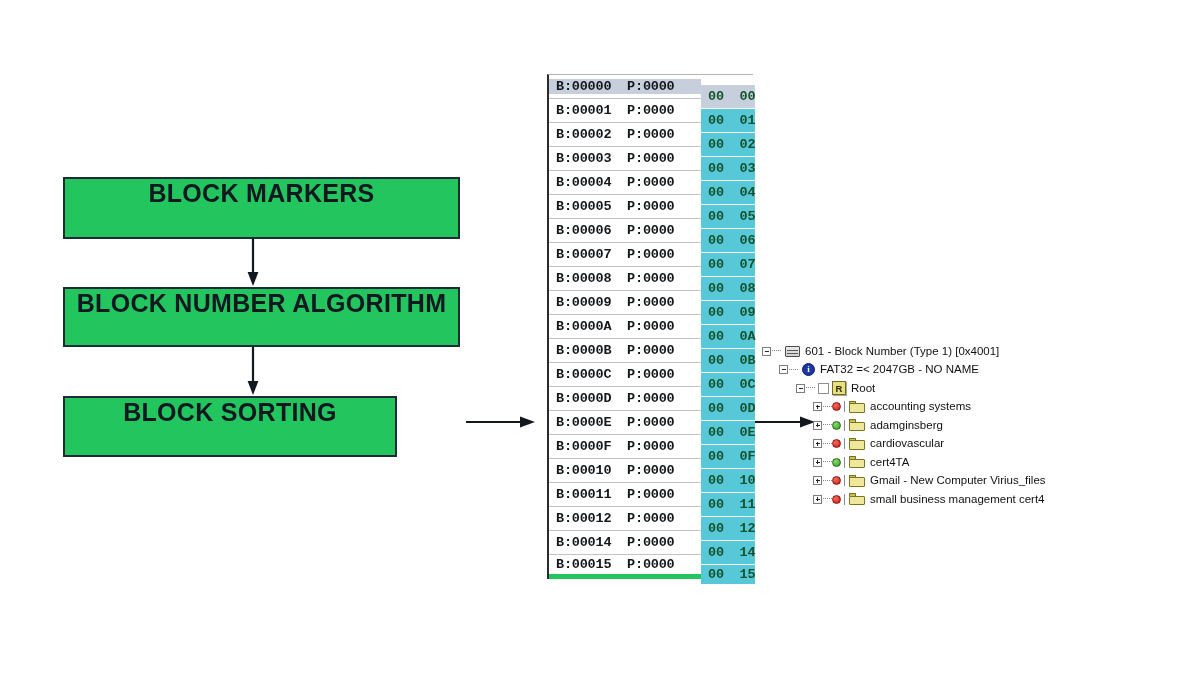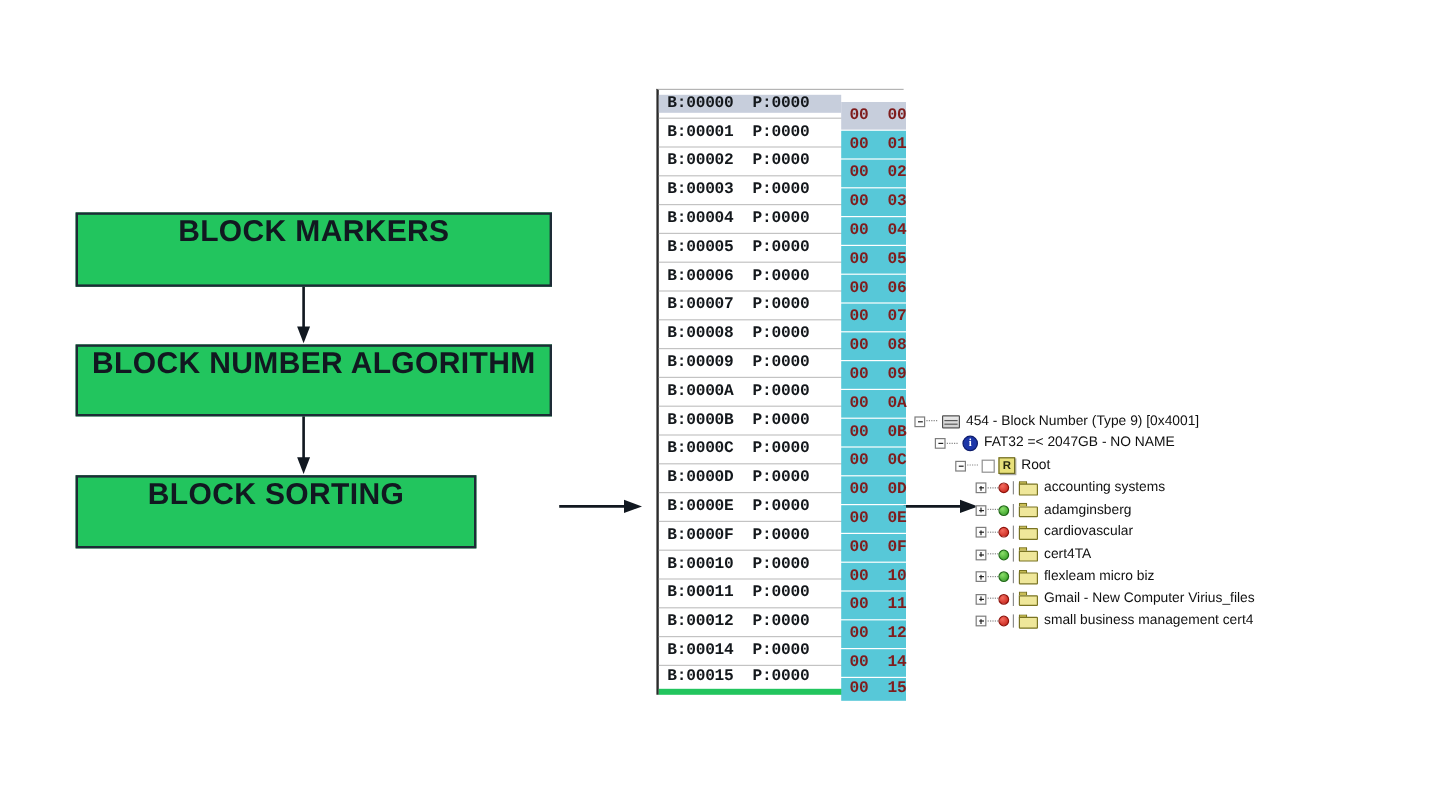--- a/index.html
+++ b/index.html
@@ -77,21 +77,21 @@
     box-sizing: border-box;
     white-space: pre;
     letter-spacing: -0.2px;
   }
   .hex-val {
     flex: 1 1 auto;
     background: #57C8D8;
     font-family: "Liberation Mono", monospace;
     font-size: 13.5px;
     font-weight: bold;
-    color: #7f1d1d;
+    color: #14532d;
     height: 100%;
     display: flex;
     align-items: center;
     padding-left: 7px;
     box-sizing: border-box;
     white-space: pre;
     letter-spacing: -0.2px;
     margin-top: 20px;
   }
   .hex-row.selected .hex-addr { background: #C7CEDC; }
@@ -373,21 +373,21 @@
       <div class="hex-val">00  15</div>
     </div>
   </div>
 
 <div id="tree">
     <div class="tree-row">
       <span class="indent" style="width: 0px;"></span>
       <span class="exp-box"></span>
       <span class="dots"></span>
       <span class="icon-drive" style="margin-left: 4px;"></span>
-      <span class="tree-label">454 - Block Number (Type 9) [0x4001]</span>
+      <span class="tree-label">601 - Block Number (Type 1) [0x4001]</span>
     </div>
     <div class="tree-row">
       <span class="indent" style="width: 17px;"></span>
       <span class="exp-box"></span>
       <span class="dots"></span>
       <span class="icon-info" style="margin-left: 4px;">i</span>
       <span class="tree-label">FAT32 =&lt; 2047GB - NO NAME</span>
     </div>
     <div class="tree-row">
       <span class="indent" style="width: 34px;"></span>
@@ -442,32 +442,20 @@
       <span class="icon-folder">
         <span class="tab"></span>
         <span class="body"></span>
       </span>
       <span class="tree-label">cert4TA</span>
     </div>
     <div class="tree-row">
       <span class="indent" style="width: 51px;"></span>
       <span class="exp-box plus"></span>
       <span class="dots"></span>
-      <span class="icon-dot green"></span>
-      <span class="tick"></span>
-      <span class="icon-folder">
-        <span class="tab"></span>
-        <span class="body"></span>
-      </span>
-      <span class="tree-label">flexleam micro biz</span>
-    </div>
-    <div class="tree-row">
-      <span class="indent" style="width: 51px;"></span>
-      <span class="exp-box plus"></span>
-      <span class="dots"></span>
       <span class="icon-dot red"></span>
       <span class="tick"></span>
       <span class="icon-folder">
         <span class="tab"></span>
         <span class="body"></span>
       </span>
       <span class="tree-label">Gmail - New Computer Virius_files</span>
     </div>
     <div class="tree-row">
       <span class="indent" style="width: 51px;"></span>

